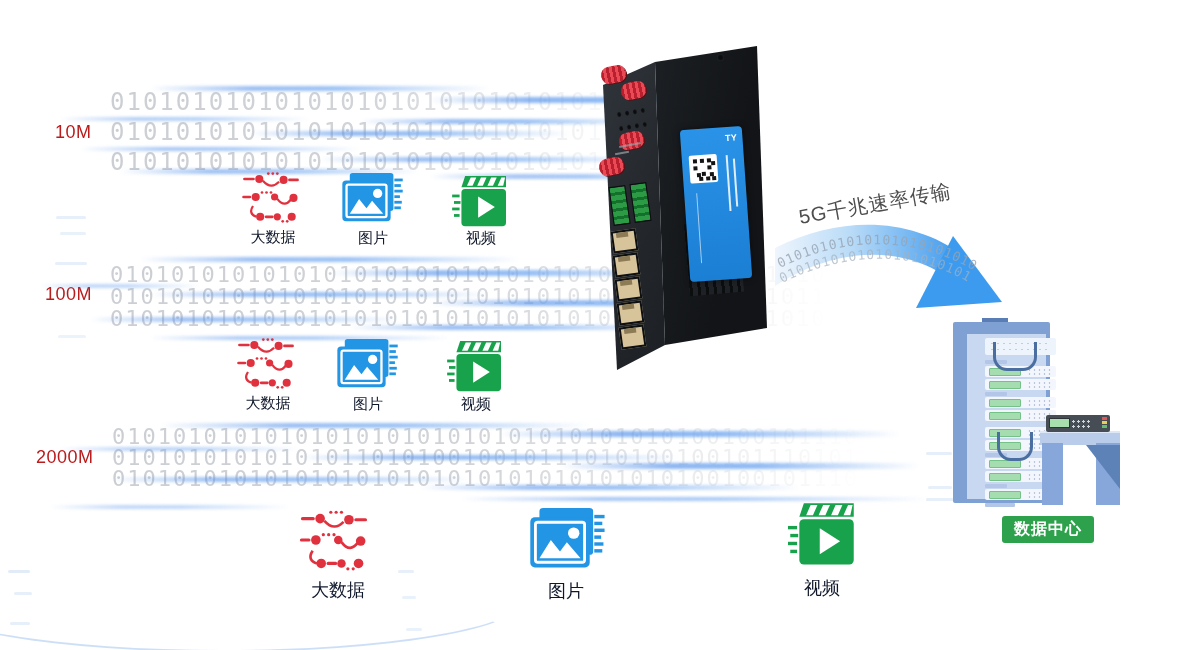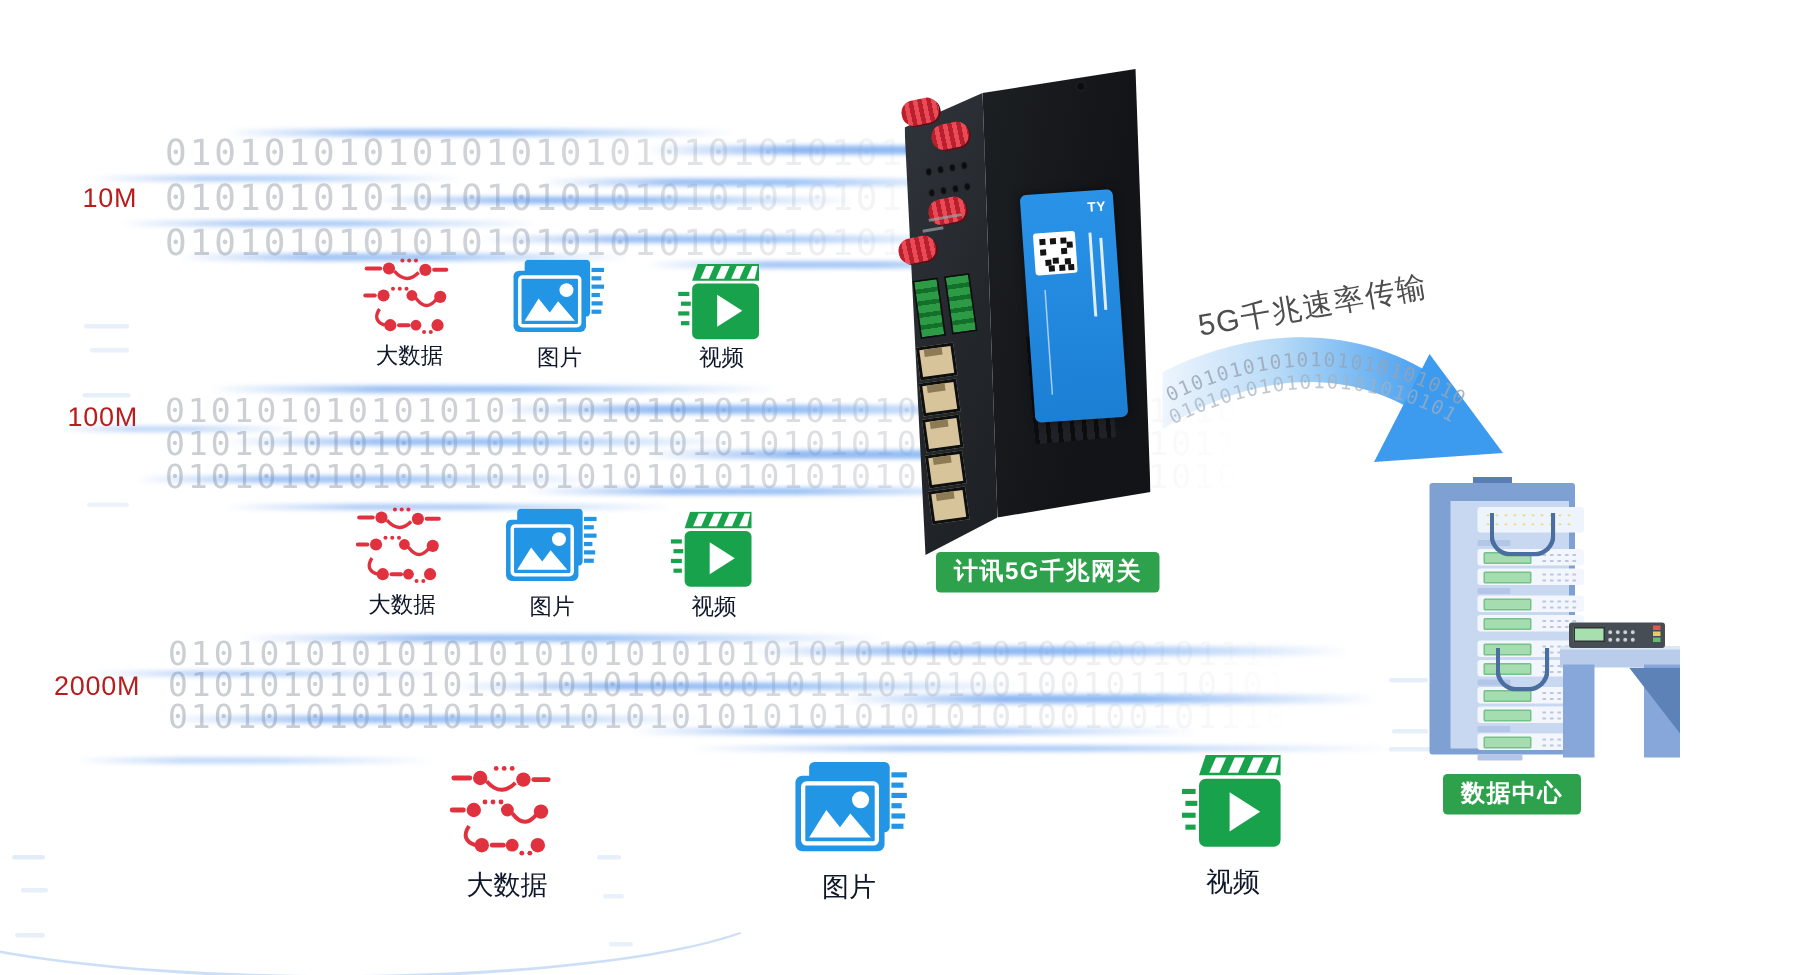--- a/index.html
+++ b/index.html
@@ -151,21 +151,21 @@
           <path d="M42,1.5 L48,1.5 L44,10.5 L38,10.5 Z" fill="#ffffff"></path>
           <path d="M53,1.5 L57,1.5 L55,10.5 L49,10.5 Z" fill="#ffffff"></path>
           <rect x="10" y="14" width="48" height="40" rx="4"></rect>
           <path d="M28,22 L46,33.5 L28,45 Z" fill="#ffffff"></path>
         </g>
       </symbol>
     </defs>
   </svg>
 
   <div class="tier" style="left:55px;top:122px">10M</div>
-  <div class="tier" style="left:45px;top:268px">100M</div>
+  <div class="tier" style="left:45px;top:284px">100M</div>
   <div class="tier" style="left:36px;top:447px">2000M</div>
 
   <div class="bits bits-lg" style="left:110px;top:90px;width:555px">010101010101010101010101010101010101010101010101010101010101</div>
   <div class="bits bits-lg" style="left:110px;top:120px;width:555px">010101010101010101010101010101010101010101010101010101010101</div>
   <div class="bits bits-lg" style="left:110px;top:150px;width:555px">010101010101010101010101010101010101010010010111010100100101</div>
 
   <div class="bits bits-md" style="left:110px;top:264px;width:740px">010101010101010101010101010101010101010101010101010101010101</div>
   <div class="bits bits-md" style="left:110px;top:286px;width:740px">010101010101010101010101010101010101010010010111010100100101</div>
   <div class="bits bits-md" style="left:110px;top:308px;width:740px">010101010101010101010101010101010101010101010101010101010101</div>
 
@@ -290,21 +290,20 @@
     <div class="sticker" style="left:90px;top:88px">
       <div class="stktxt" style="right:5px;top:6px">TY</div>
       <div class="qr">
           <div class="qrdot"></div>
         </div>
       <div class="stkline" style="left:44px;top:28px;height:56px"></div>
       <div class="stkline" style="left:51px;top:32px;height:48px"></div>
       <div class="stkline" style="left:12px;top:64px;height:70px;width:1px;opacity:.7"></div>
     </div>
   </div>
-  <div class="badge" style="left:624px;top:368px">计讯5G千兆网关</div>
 
   <svg class="arrow-wrap" viewBox="0 0 250 150" xmlns="http://www.w3.org/2000/svg">
     <defs>
       <linearGradient id="arrGrad" x1="0" y1="0" x2="1" y2="0">
         <stop offset="0" stop-color="#eef5fd"></stop>
         <stop offset="0.4" stop-color="#b9dbf7"></stop>
         <stop offset="0.85" stop-color="#58a8f1"></stop>
         <stop offset="1" stop-color="#3d9bef"></stop>
       </linearGradient>
     </defs>
@@ -354,15 +353,15 @@
         <div class="srv" style="top:124px"></div>
         <div class="srv" style="top:137px"></div>
         <div class="strip" style="top:150px"></div>
         <div class="srv" style="top:155px"></div>
         <div class="strip" style="top:169px;width:30px"></div>
         <div class="cable" style="left:26px;top:8px;width:38px;height:26px"></div>
         <div class="cable" style="left:30px;top:98px;width:30px;height:26px"></div>
       </div>
     </div>
   </div>
-  <div class="badge" style="left:962px;top:516px">数据中心</div>
+  <div class="badge" style="left:1002px;top:516px">数据中心</div>
 
 </div>
 
 </body></html>

